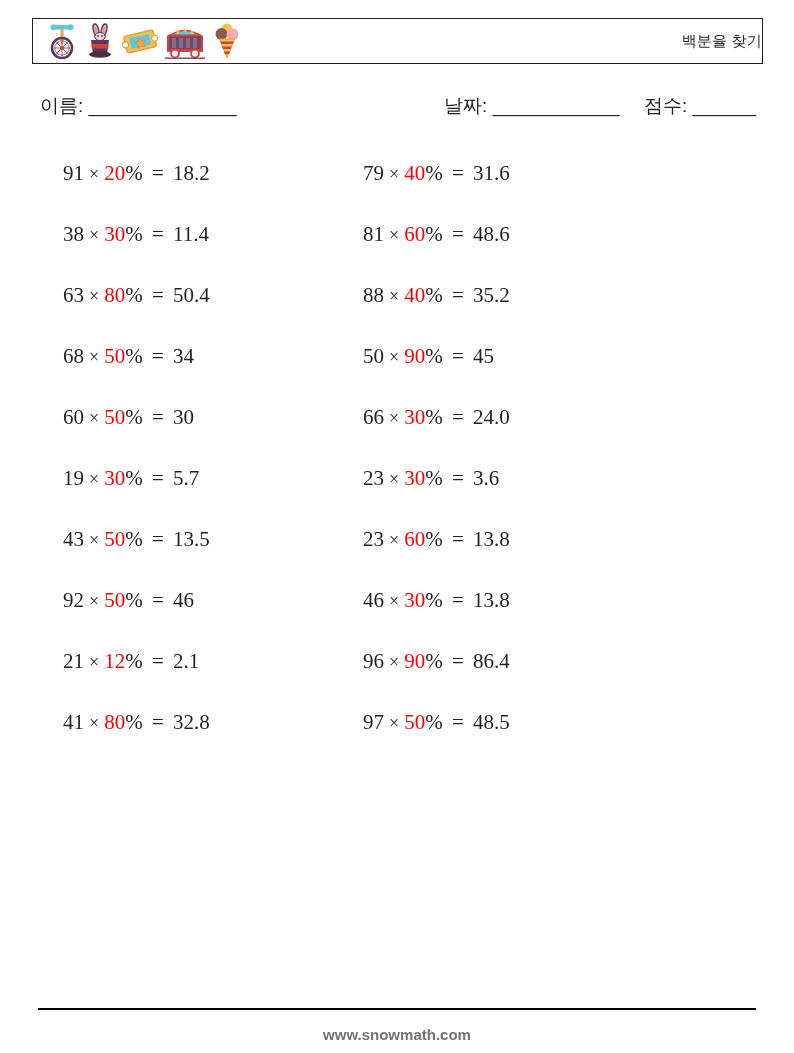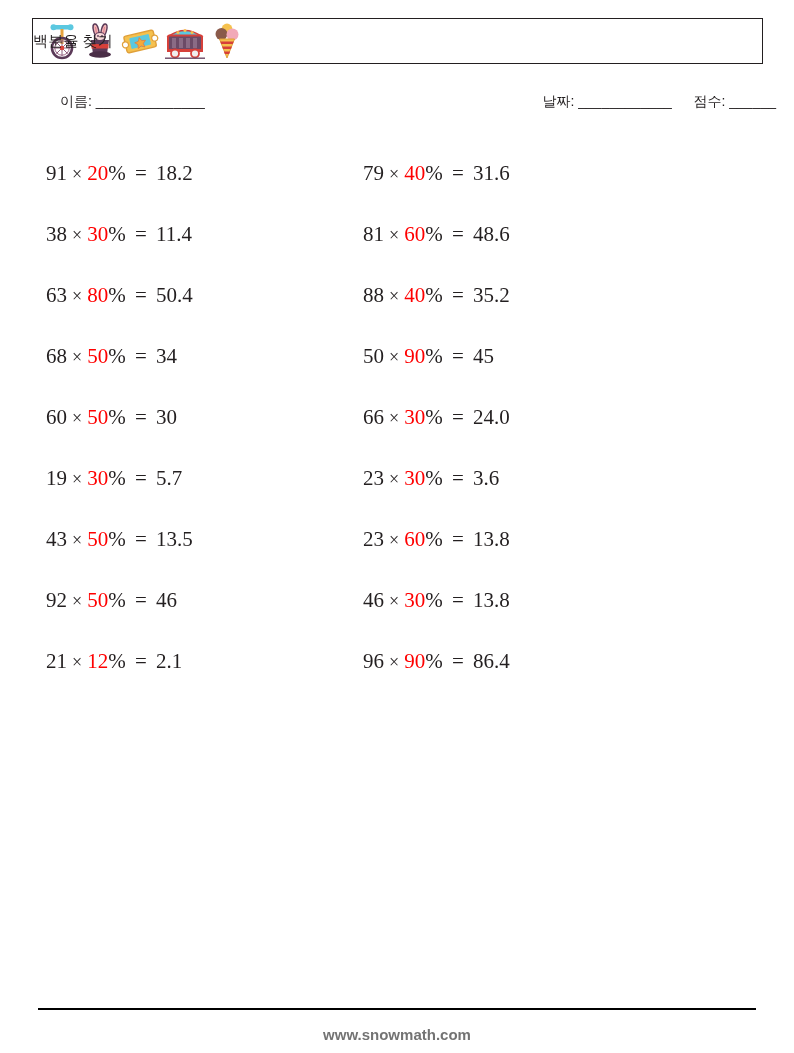--- a/index.html
+++ b/index.html
@@ -42,38 +42,37 @@
     align-items: center;
     gap: 4px;
   }
   .header-icons svg { display: block; }
 
   .header-title {
     position: absolute;
     left: 0; right: 0;
     top: 50%;
     transform: translateY(-50%);
-    text-align: left;
-    font-family: Liberation Serif, serif;
+    text-align: right;
+    font-family: Liberation Sans, sans-serif;
     font-size: 15px;
     color: #231f20;
     letter-spacing: 0.2px;
   }
 
   
   .meta-row {
     position: absolute;
     left: 40px;
     top: 93px;
     width: 716px;
     height: 24px;
     font-family: "Liberation Sans", "DejaVu Sans", sans-serif;
-    font-size: 14px;
-    color: #231f20;
-    margin-left: 20px;
+    font-size: 19px;
+    color: #231f20;
   }
   .meta-left {
     position: absolute;
     left: 0;
     top: 0;
     white-space: nowrap;
   }
   .meta-right {
     position: absolute;
     right: 0;
@@ -93,21 +92,21 @@
     display: flex;
     height: 61px;
     align-items: center;
   }
   .cell {
     font-size: 21px;
     line-height: 1;
     white-space: nowrap;
     color: #231f20;
   }
-  .cell-left  { width: 355px; padding-left: 46px; box-sizing: border-box; }
+  .cell-left  { width: 355px; padding-left: 63px; box-sizing: border-box; }
   .cell-right { width: 380px; padding-left: 8px;  box-sizing: border-box; }
 
   .op    { padding: 0 5px; font-size: 18px; }
   .pct   { color: #ff0000; }
   .eq    { padding: 0 4px; }
 
   
   .footer-rule {
     position: absolute;
     left: 38px;
@@ -257,18 +256,22 @@
         <div class="cell cell-right"><span>23</span><span class="op">×</span><span class="pct">60</span><span>%</span><span class="eq"> = </span><span>13.8</span></div>
       </div>
       <div class="prow">
         <div class="cell cell-left"><span>92</span><span class="op">×</span><span class="pct">50</span><span>%</span><span class="eq"> = </span><span>46</span></div>
         <div class="cell cell-right"><span>46</span><span class="op">×</span><span class="pct">30</span><span>%</span><span class="eq"> = </span><span>13.8</span></div>
       </div>
       <div class="prow">
         <div class="cell cell-left"><span>21</span><span class="op">×</span><span class="pct">12</span><span>%</span><span class="eq"> = </span><span>2.1</span></div>
         <div class="cell cell-right"><span>96</span><span class="op">×</span><span class="pct">90</span><span>%</span><span class="eq"> = </span><span>86.4</span></div>
       </div>
+      <div class="prow">
+        <div class="cell cell-left"><span>41</span><span class="op">×</span><span class="pct">80</span><span>%</span><span class="eq"> = </span><span>32.8</span></div>
+        <div class="cell cell-right"><span>97</span><span class="op">×</span><span class="pct">50</span><span>%</span><span class="eq"> = </span><span>48.5</span></div>
+      </div>
     </div>
 
   <div class="footer-rule"></div>
   <div class="footer-text">www.snowmath.com</div>
 
 </div>
 
 </body></html>

